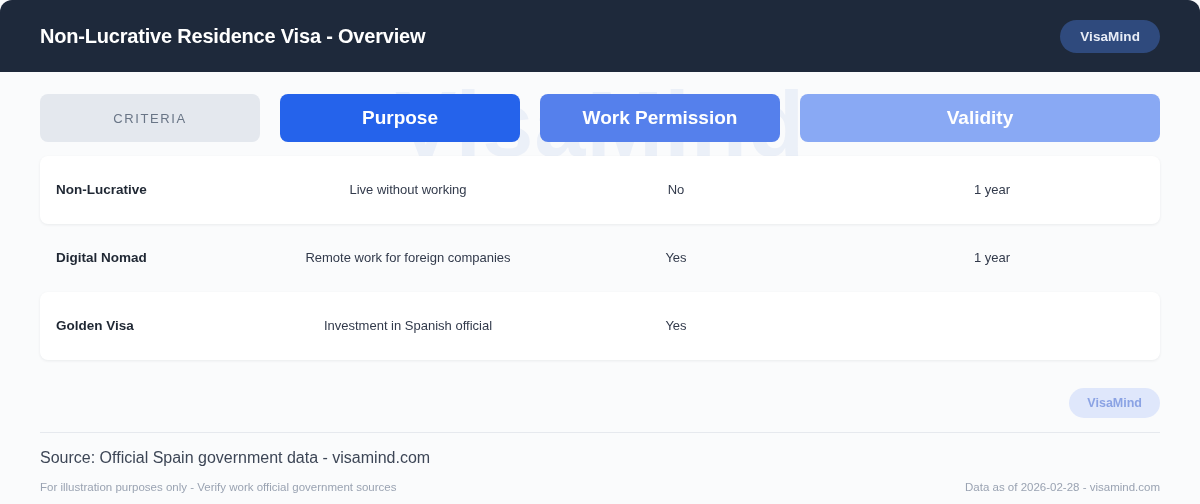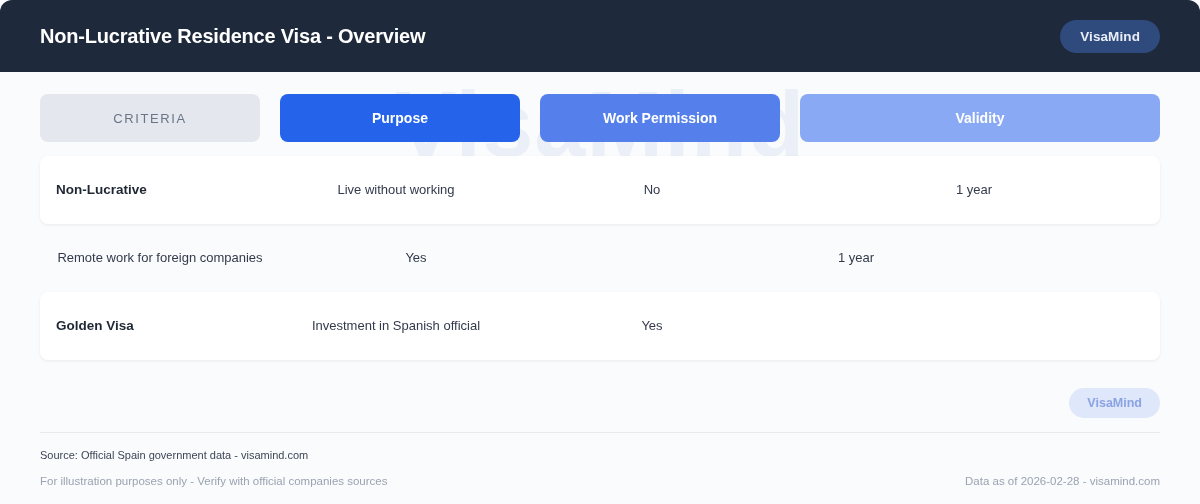--- a/index.html
+++ b/index.html
@@ -87,21 +87,21 @@
     gap: 20px;
     margin-bottom: 14px;
   }
 
   .head-cell {
     height: 48px;
     display: flex;
     align-items: center;
     justify-content: center;
     border-radius: 8px;
-    font-size: 14px;
+    font-size: 19px;
     font-weight: bold;
     color: #ffffff;
     white-space: nowrap;
   }
 
   .head-cell.c0 {
     flex: 0 0 220px;
     background: #e4e8ee;
     color: #697586;
     font-weight: normal;
@@ -109,21 +109,21 @@
     letter-spacing: 1.6px;
   }
   .head-cell.c1 { flex: 0 0 240px; background: #2563eb; }
   .head-cell.c2 { flex: 0 0 240px; background: #5580ec; }
   .head-cell.c3 { flex: 1 1 auto;  background: #89a9f4; text-align: right; }
 
   .body-rows { display: flex; flex-direction: column; }
 
   .row {
     display: flex;
-    gap: 16px;
+    gap: 28px;
     align-items: center;
     height: 68px;
     border-radius: 8px;
   }
   .row.alt-white {
     background: #ffffff;
     box-shadow: 0 1px 3px rgba(16, 24, 40, 0.07);
   }
   .row.alt-tint { background: transparent; }
 
@@ -170,21 +170,21 @@
     white-space: nowrap;
   }
 
   .divider {
     height: 1px;
     background: #e6e9ee;
     width: 100%;
   }
 
   .source-line {
-    font-size: 11px;
+    font-size: 16px;
     color: #3d4656;
     padding-top: 16px;
   }
 
   .footer-bottom {
     display: flex;
     justify-content: space-between;
     align-items: center;
     padding-top: 14px;
   }
@@ -216,20 +216,21 @@
     <div class="body-rows">
 
       <div class="row alt-white">
         <div class="cell c0">Non-Lucrative</div>
         <div class="cell c1">Live without working</div>
         <div class="cell c2">No</div>
         <div class="cell c3">1 year</div>
       </div>
 
       <div class="row alt-tint">
+        <div class="cell c0">Digital Nomad</div>
         <div class="cell c1">Remote work for foreign companies</div>
         <div class="cell c2">Yes</div>
         <div class="cell c3">1 year</div>
       </div>
 
       <div class="row alt-white">
         <div class="cell c0">Golden Visa</div>
         <div class="cell c1">Investment in Spanish official</div>
         <div class="cell c2">Yes</div>
       </div>
@@ -241,19 +242,19 @@
 
     <div class="footer-badge-row">
       <div class="footer-badge">VisaMind</div>
     </div>
 
     <div class="divider"></div>
 
     <div class="source-line">Source: Official Spain government data - visamind.com</div>
 
     <div class="footer-bottom">
-      <div class="disclaimer">For illustration purposes only - Verify with official companies sources</div>
+      <div class="disclaimer">For illustration purposes only - Verify work official government sources</div>
       <div class="asof">Data as of 2026-02-28 - visamind.com</div>
     </div>
 
   </div>
 
 </div>
 
 </body></html>

